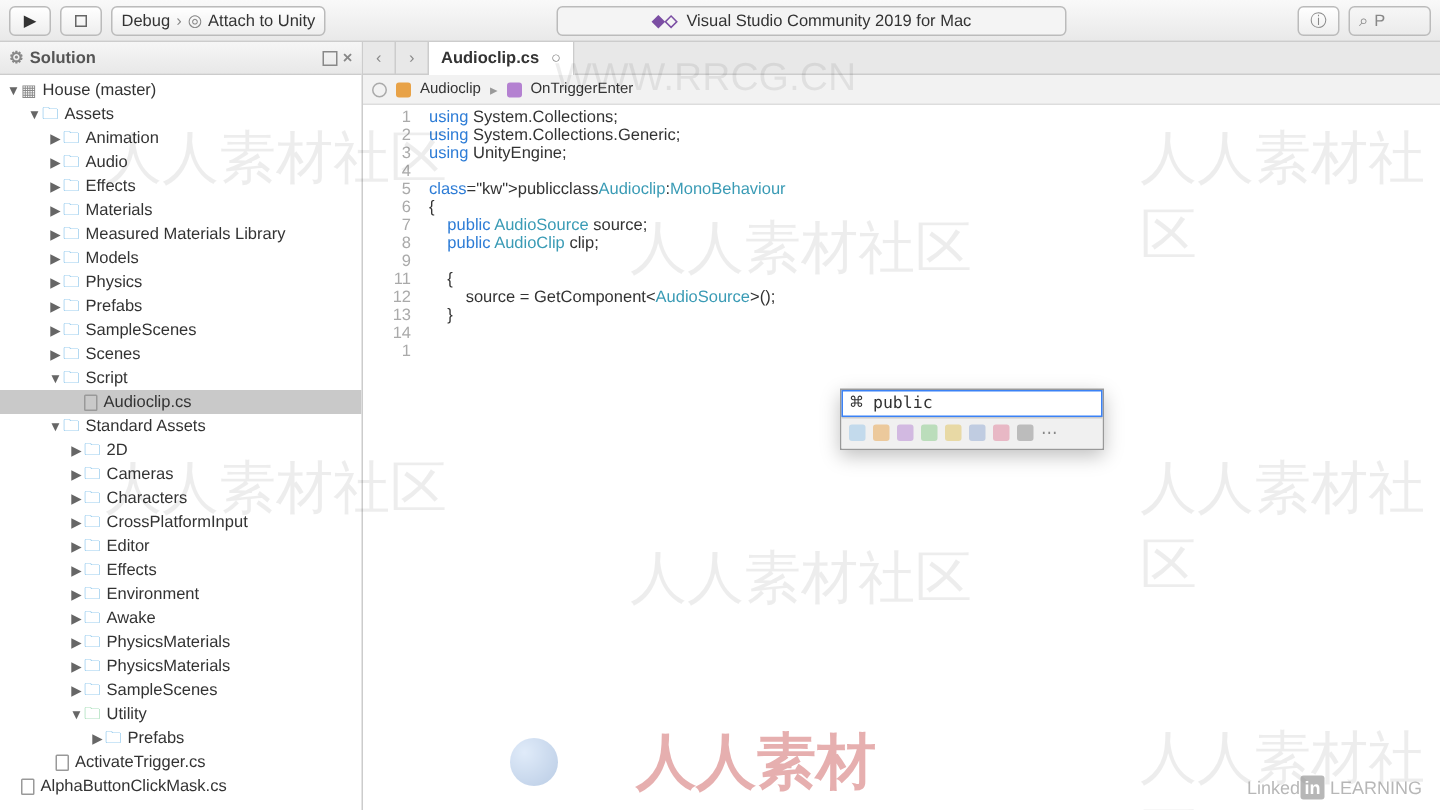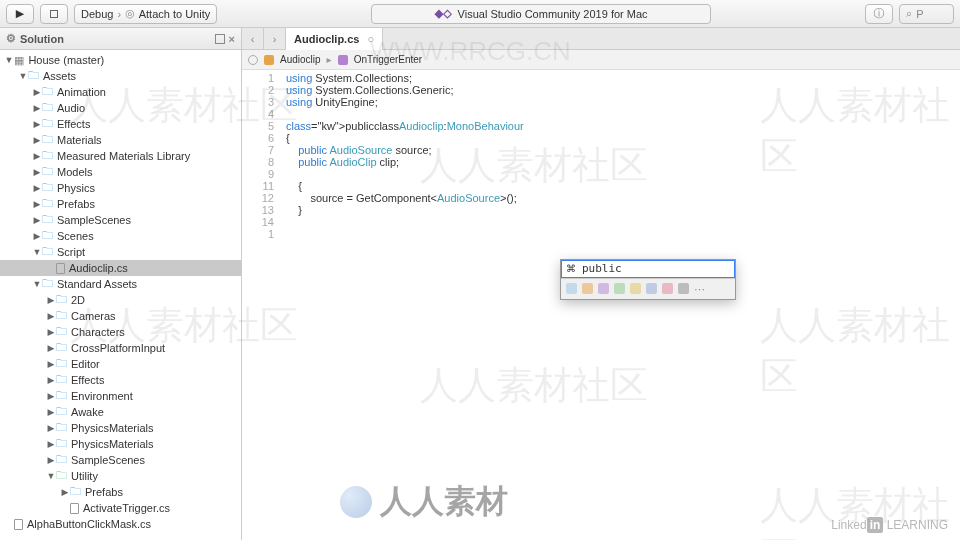--- a/index.html
+++ b/index.html
@@ -50,21 +50,21 @@
     .intellisense { position: absolute; left: 318px; top: 189px; width: 176px; background: #fff; border: 1px solid #999; box-shadow: 0 4px 12px rgba(0,0,0,0.25); }
     .intelli-input { border: 1.5px solid #3b82f6; height: 18px; margin: 0; display: flex; align-items: center; padding: 0 4px; gap: 6px; font-family: Menlo, monospace; }
     .cmd-ic { font-size: 10px; }
     .intelli-filters { display: flex; gap: 5px; padding: 4px 5px; background: #f0f0f0; border-top: 1px solid #ccc; }
     .filter-ic { width: 11px; height: 11px; border-radius: 2px; opacity: 0.5; }
     
     .watermark { position: absolute; color: rgba(0,0,0,0.07); font-size: 26px; font-weight: normal; pointer-events: none; }
     .watermark.zh { font-size: 38px; }
     .logo-rrcg { position: absolute; left: 340px; top: 480px; display: flex; align-items: center; gap: 8px; opacity: 0.35; }
     .logo-rrcg .ball { width: 32px; height: 32px; border-radius: 50%; background: radial-gradient(circle at 30% 30%, #a8c8f0, #3b6fb5); }
-    .logo-rrcg .txt { font-size: 32px; font-weight: bold; color: #000000; }
+    .logo-rrcg .txt { font-size: 40px; font-weight: bold; color: #b91c1c; margin-left: 44px; }
     .linkedin { position: absolute; right: 12px; bottom: 8px; font-size: 12px; color: #888; opacity: 0.6; }
     .linkedin b { background: #888; color: #fff; padding: 1px 3px; border-radius: 2px; }
   </style>
 </head>
 <body>
 
 <div class="toolbar">
   <div class="tb-btn">
       <span>▶</span>
     </div>
@@ -236,21 +236,21 @@
           <div class="tree-item" style="padding-left: 46px;">
             <span class="caret">▼</span>
             <span class="util-ic">🗀</span>
             <span>Utility</span>
           </div>
           <div class="tree-item" style="padding-left: 60px;">
             <span class="caret">▶</span>
             <span class="folder-ic">🗀</span>
             <span>Prefabs</span>
           </div>
-          <div class="tree-item" style="padding-left: 60px;">
+          <div class="tree-item" style="padding-left: 27px;">
             <span class="caret"></span>
             <span class="file-ic"></span>
             <span>ActivateTrigger.cs</span>
           </div>
           <div class="tree-item" style="">
             <span class="caret"></span>
             <span class="file-ic"></span>
             <span>AlphaButtonClickMask.cs</span>
           </div>
         </div>

